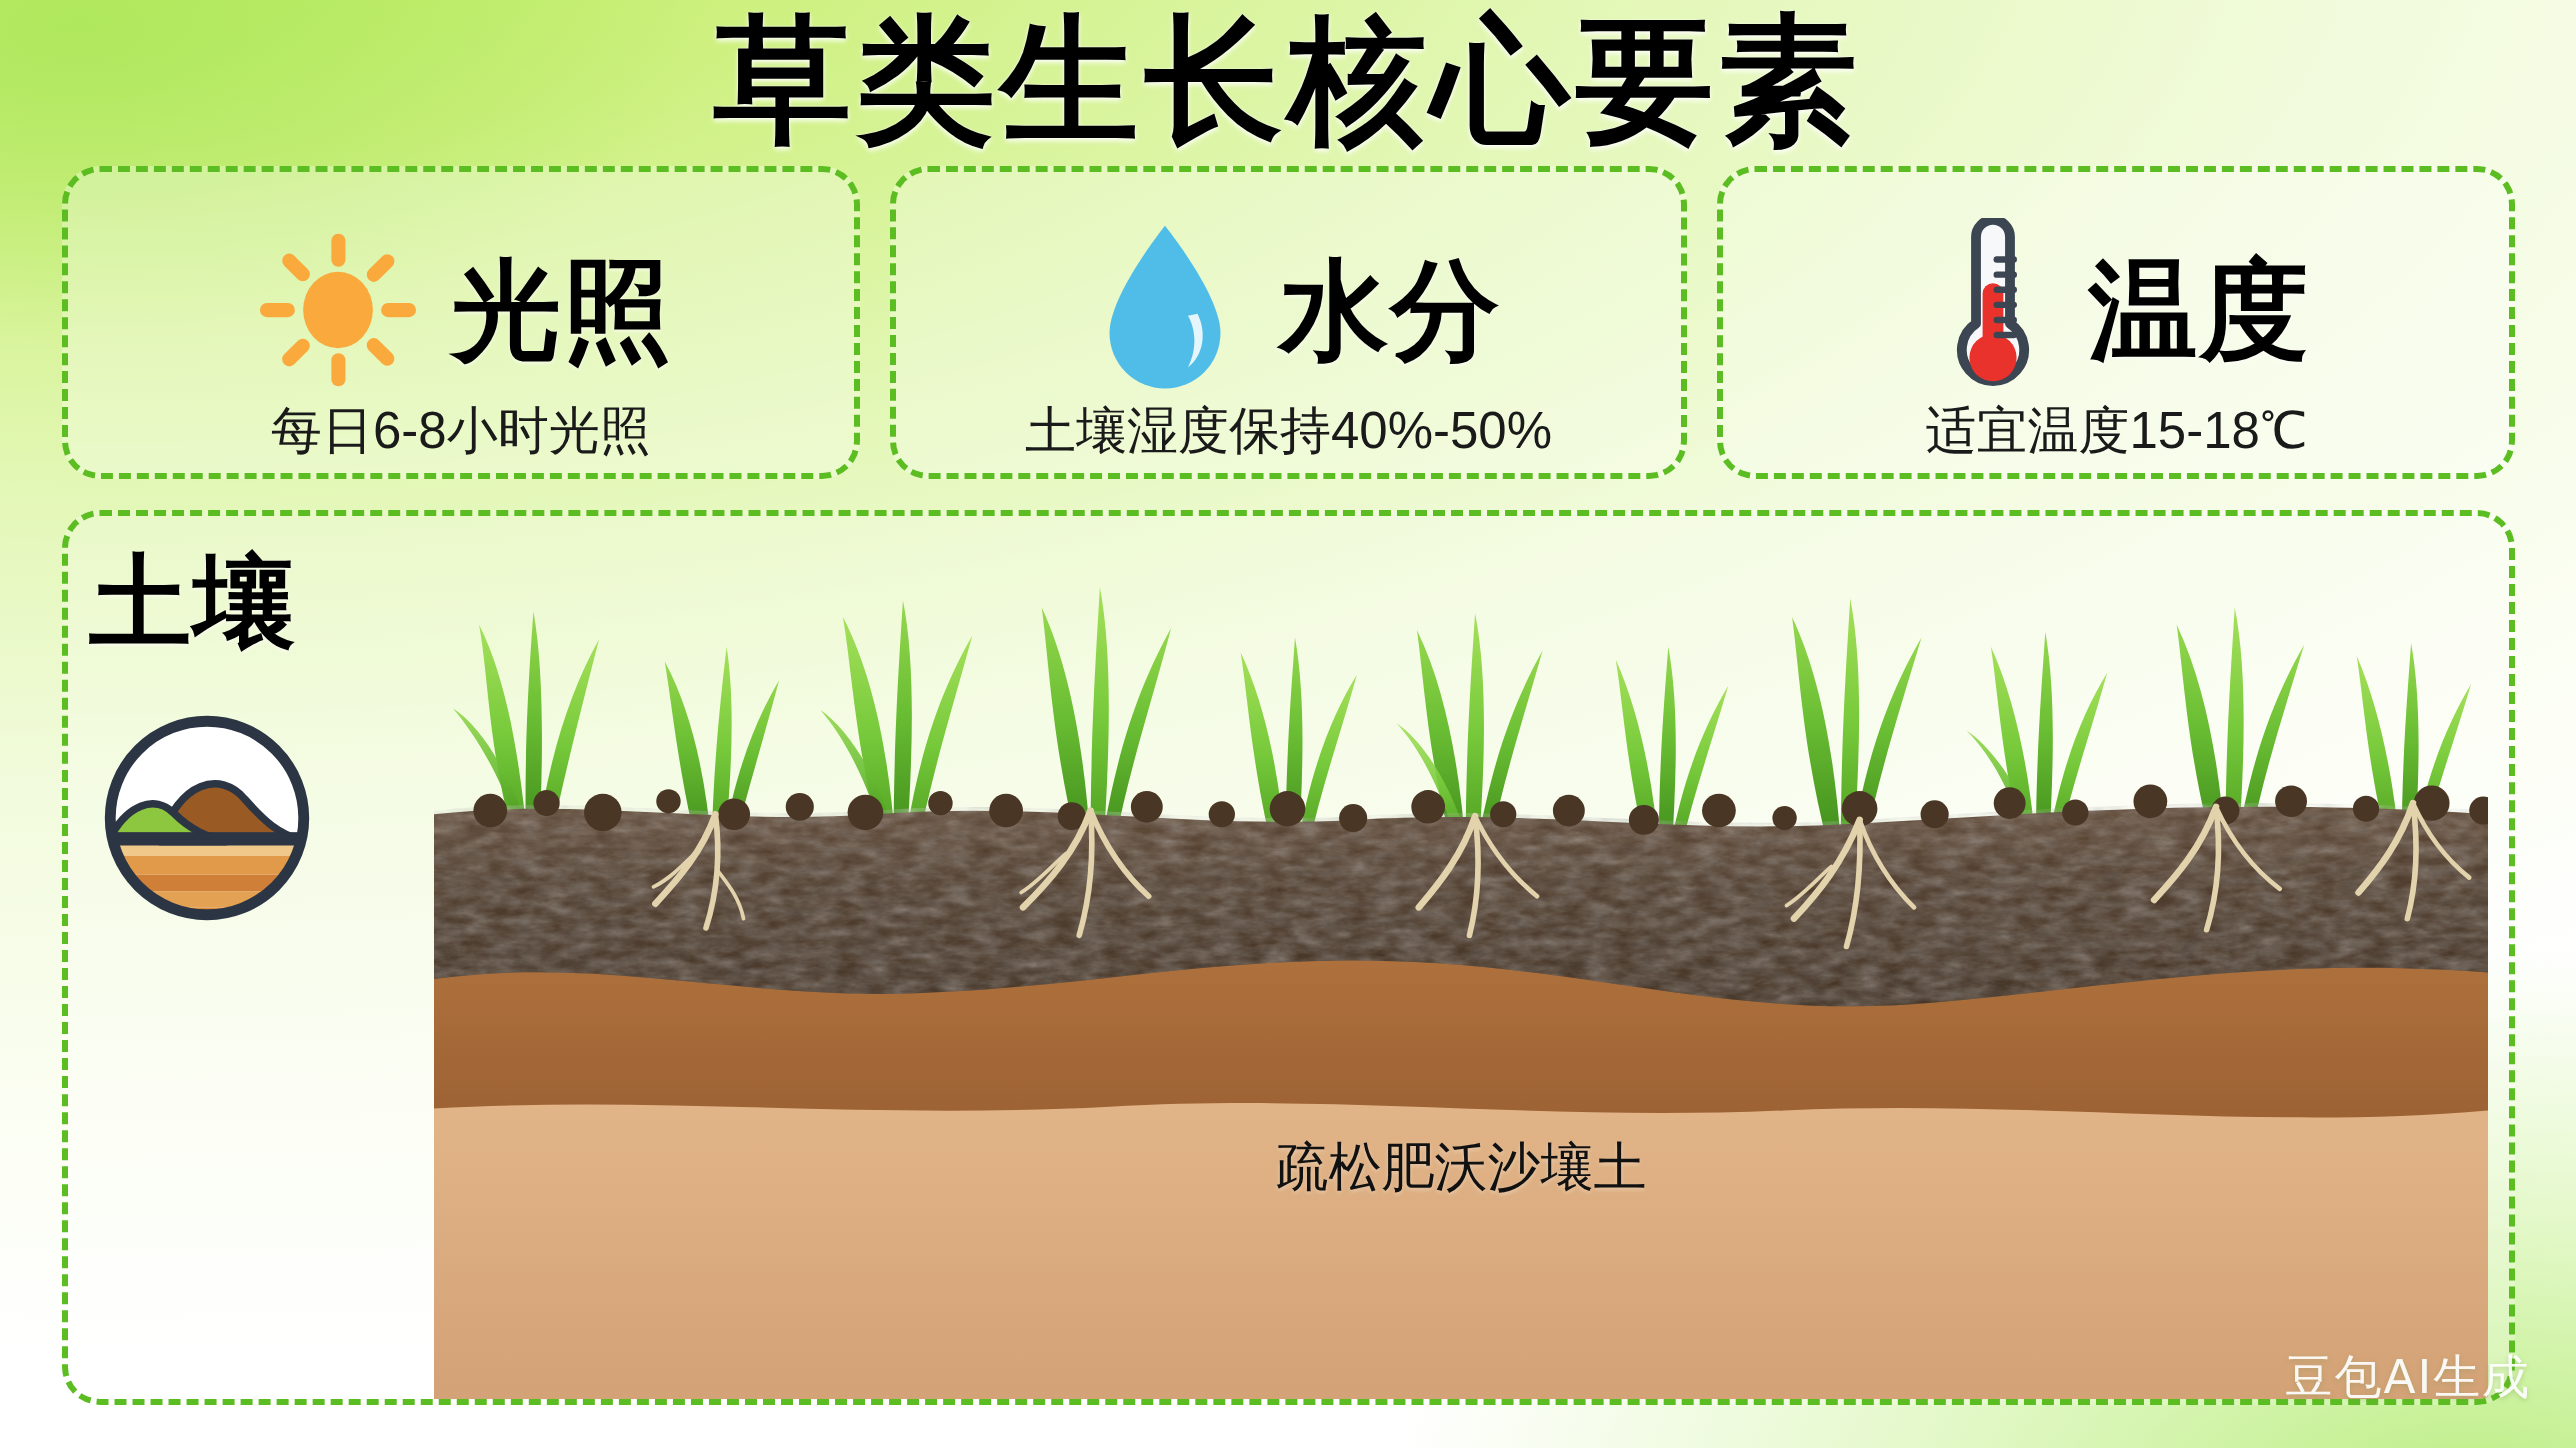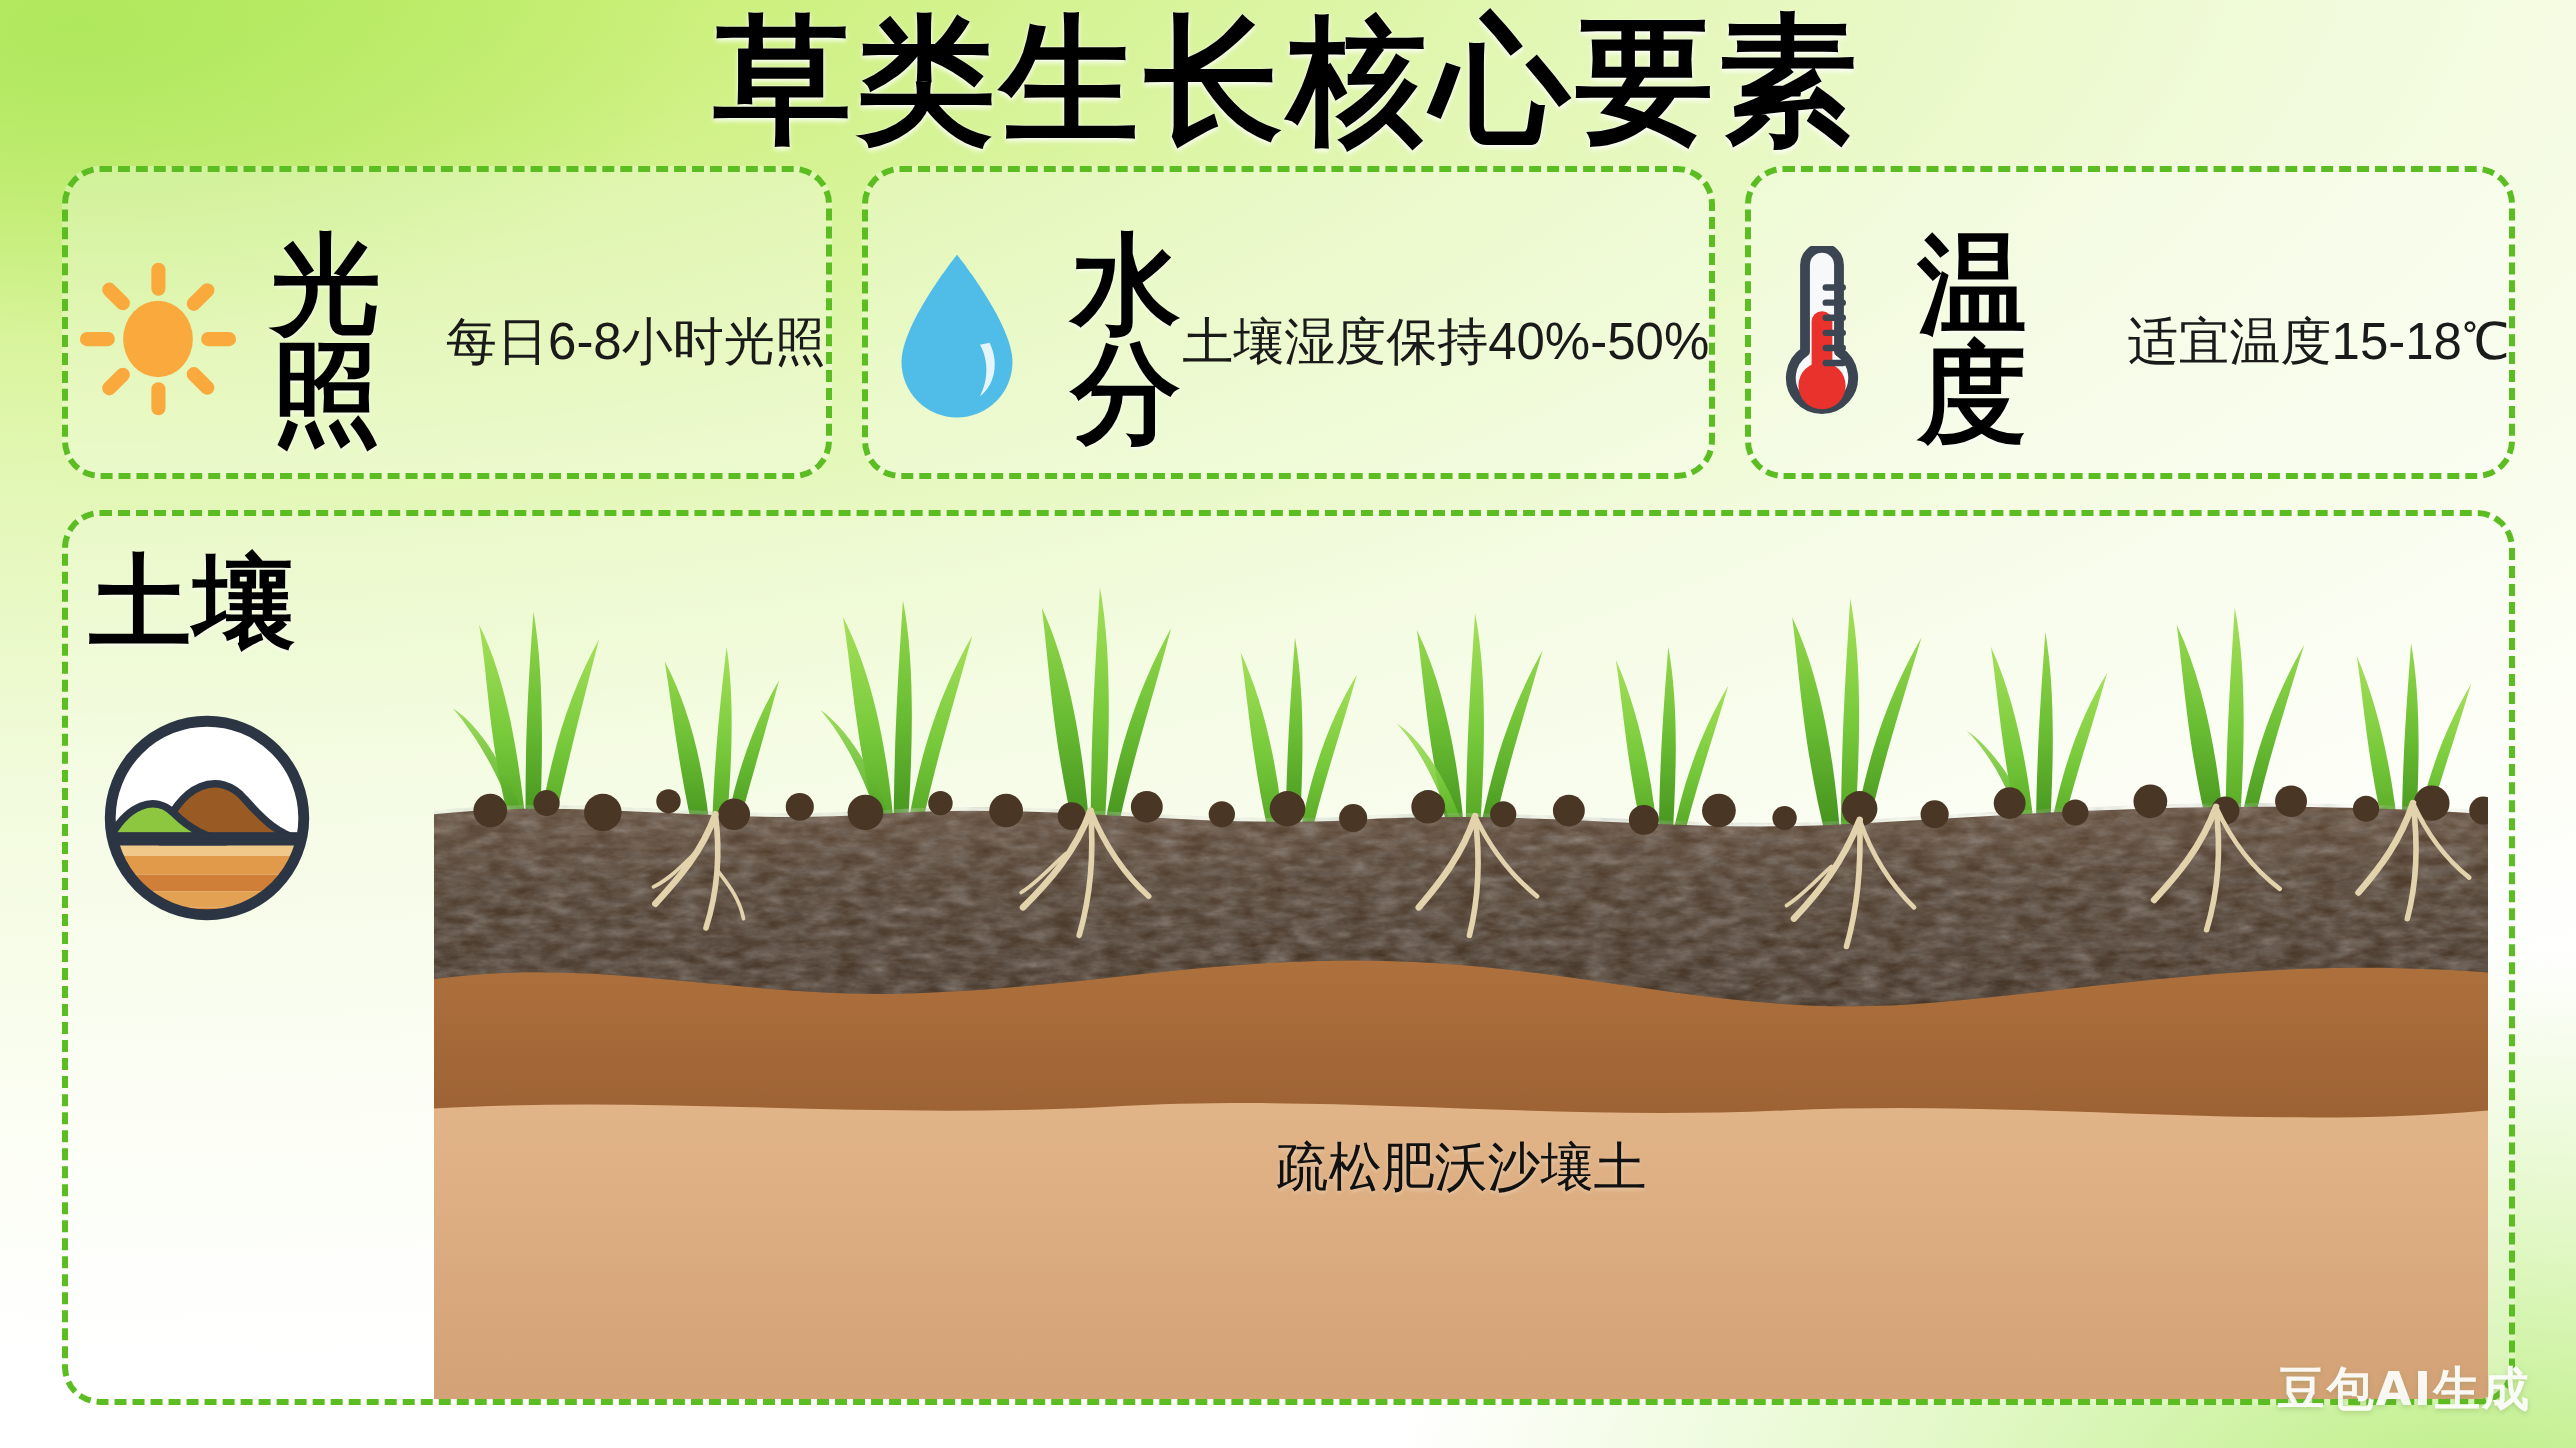--- a/index.html
+++ b/index.html
@@ -33,22 +33,22 @@
 
   
   .cards{
     position:absolute;left:62px;top:166px;width:2453px;height:313px;
     display:flex;gap:30px;
   }
   .card{
     flex:1 1 0;position:relative;
     border:6.6px dashed #5cbd22;border-radius:38px;
     background:rgba(255,255,255,0.30);
-    display:flex;flex-direction:row;
-    align-items:center;justify-content:flex-end;
+    display:flex;flex-direction:column;
+    align-items:center;justify-content:center;
     padding-top:32px;box-sizing:border-box;
   }
   .card-top{
     display:flex;align-items:center;justify-content:center;
     gap:24.5px;height:179px;width:100%;
   }
   .card-label{
     font-size:109px;font-weight:900;color:#000;line-height:1;
     letter-spacing:1.9px;
     font-family:"DejaVu Sans","Liberation Sans",sans-serif;
@@ -88,22 +88,22 @@
   }
   .soil-caption{
     position:absolute;left:0;right:0;top:593px;text-align:center;
     font-size:53px;color:#111;line-height:1;z-index:8;
     font-family:"DejaVu Sans","Liberation Sans",sans-serif;
     text-shadow:0 1.9px 4.7px rgba(255,255,255,.35);
     margin-top:12px;
   }
 
   .watermark{
-    position:absolute;right:45px;bottom:36px;
-    font-size:47px;font-weight:700;color:rgba(255,255,255,.92);
+    position:absolute;right:45px;bottom:48px;
+    font-size:47px;font-weight:400;color:rgba(255,255,255,.92);
     letter-spacing:1.9px;line-height:1;
     font-family:"DejaVu Sans","Liberation Sans",sans-serif;
     text-shadow:0 1.9px 5.7px rgba(120,150,80,.35);
   }
 </style>
 </head>
 <body>
 
 <div class="bg-glow"></div>
 <div class="bg-glow2"></div>

